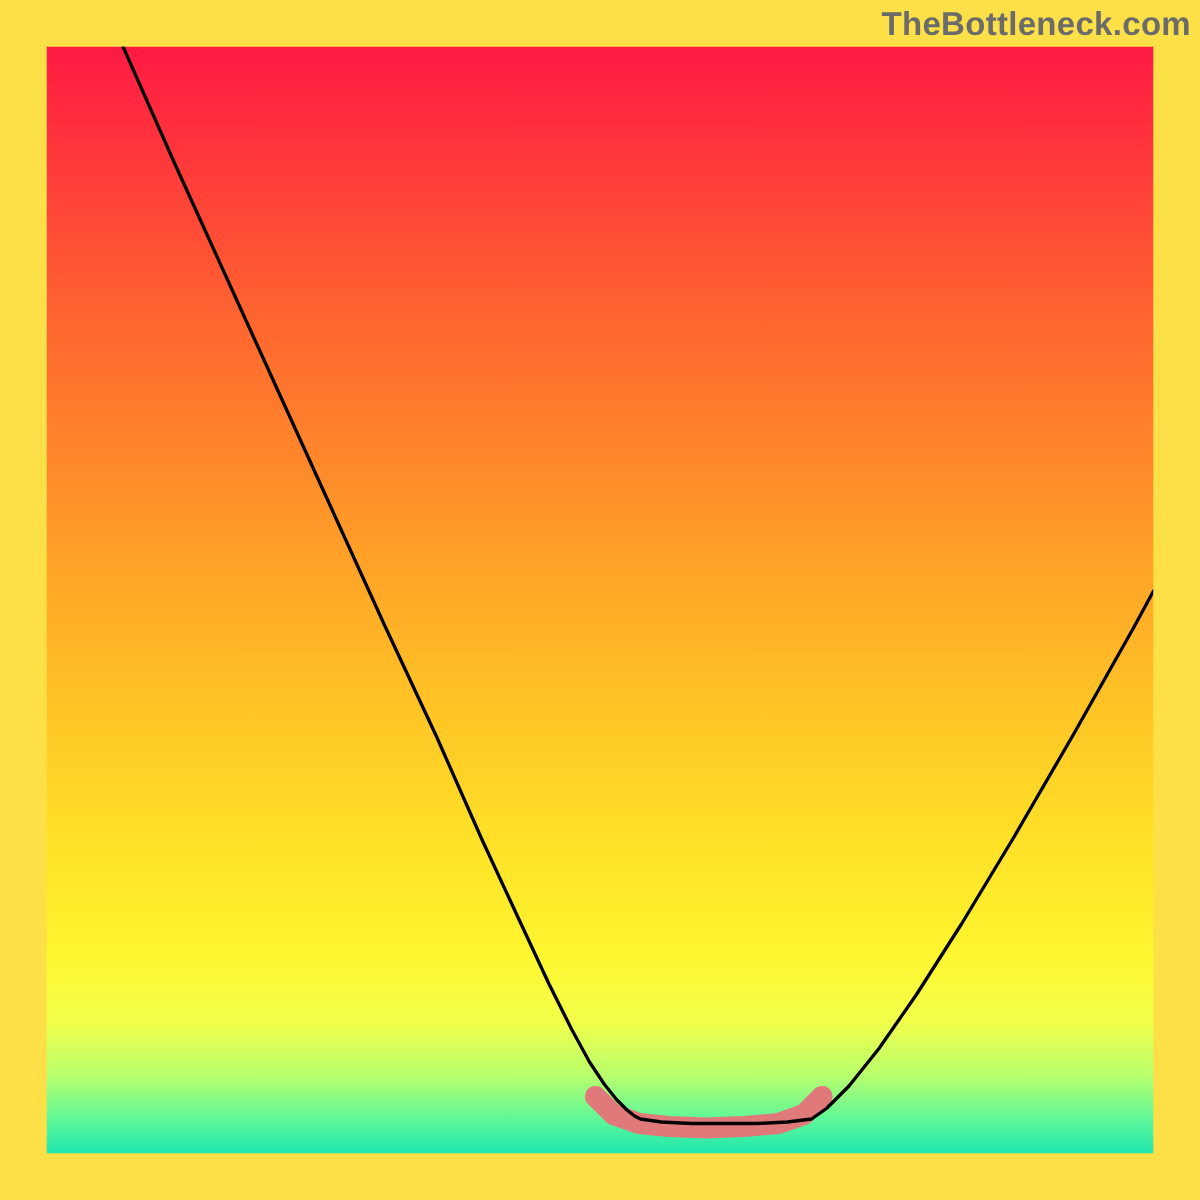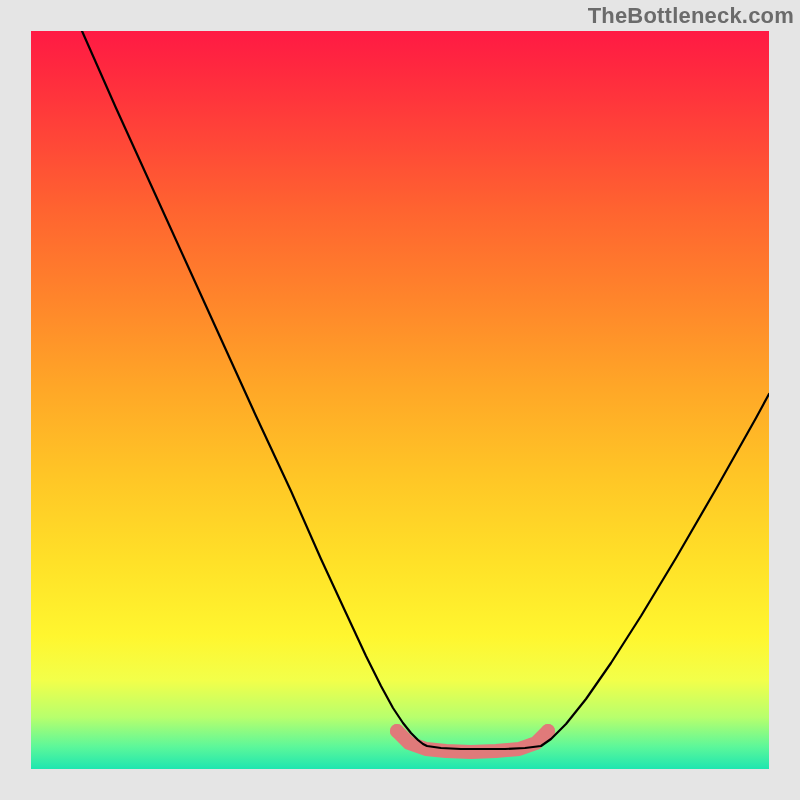--- a/index.html
+++ b/index.html
@@ -9,21 +9,21 @@
     height: 800px;
     background: #000;
     overflow: hidden;
   }
   .frame {
     position: absolute;
     left: 0;
     top: 0;
     width: 800px;
     height: 800px;
-    background: #e5e5e5;
+    background: #fde047;
   }
   .plot {
     position: absolute;
     left: 31px;
     top: 31px;
     width: 738px;
     height: 738px;
     overflow: hidden;
   }
   .gradient {

